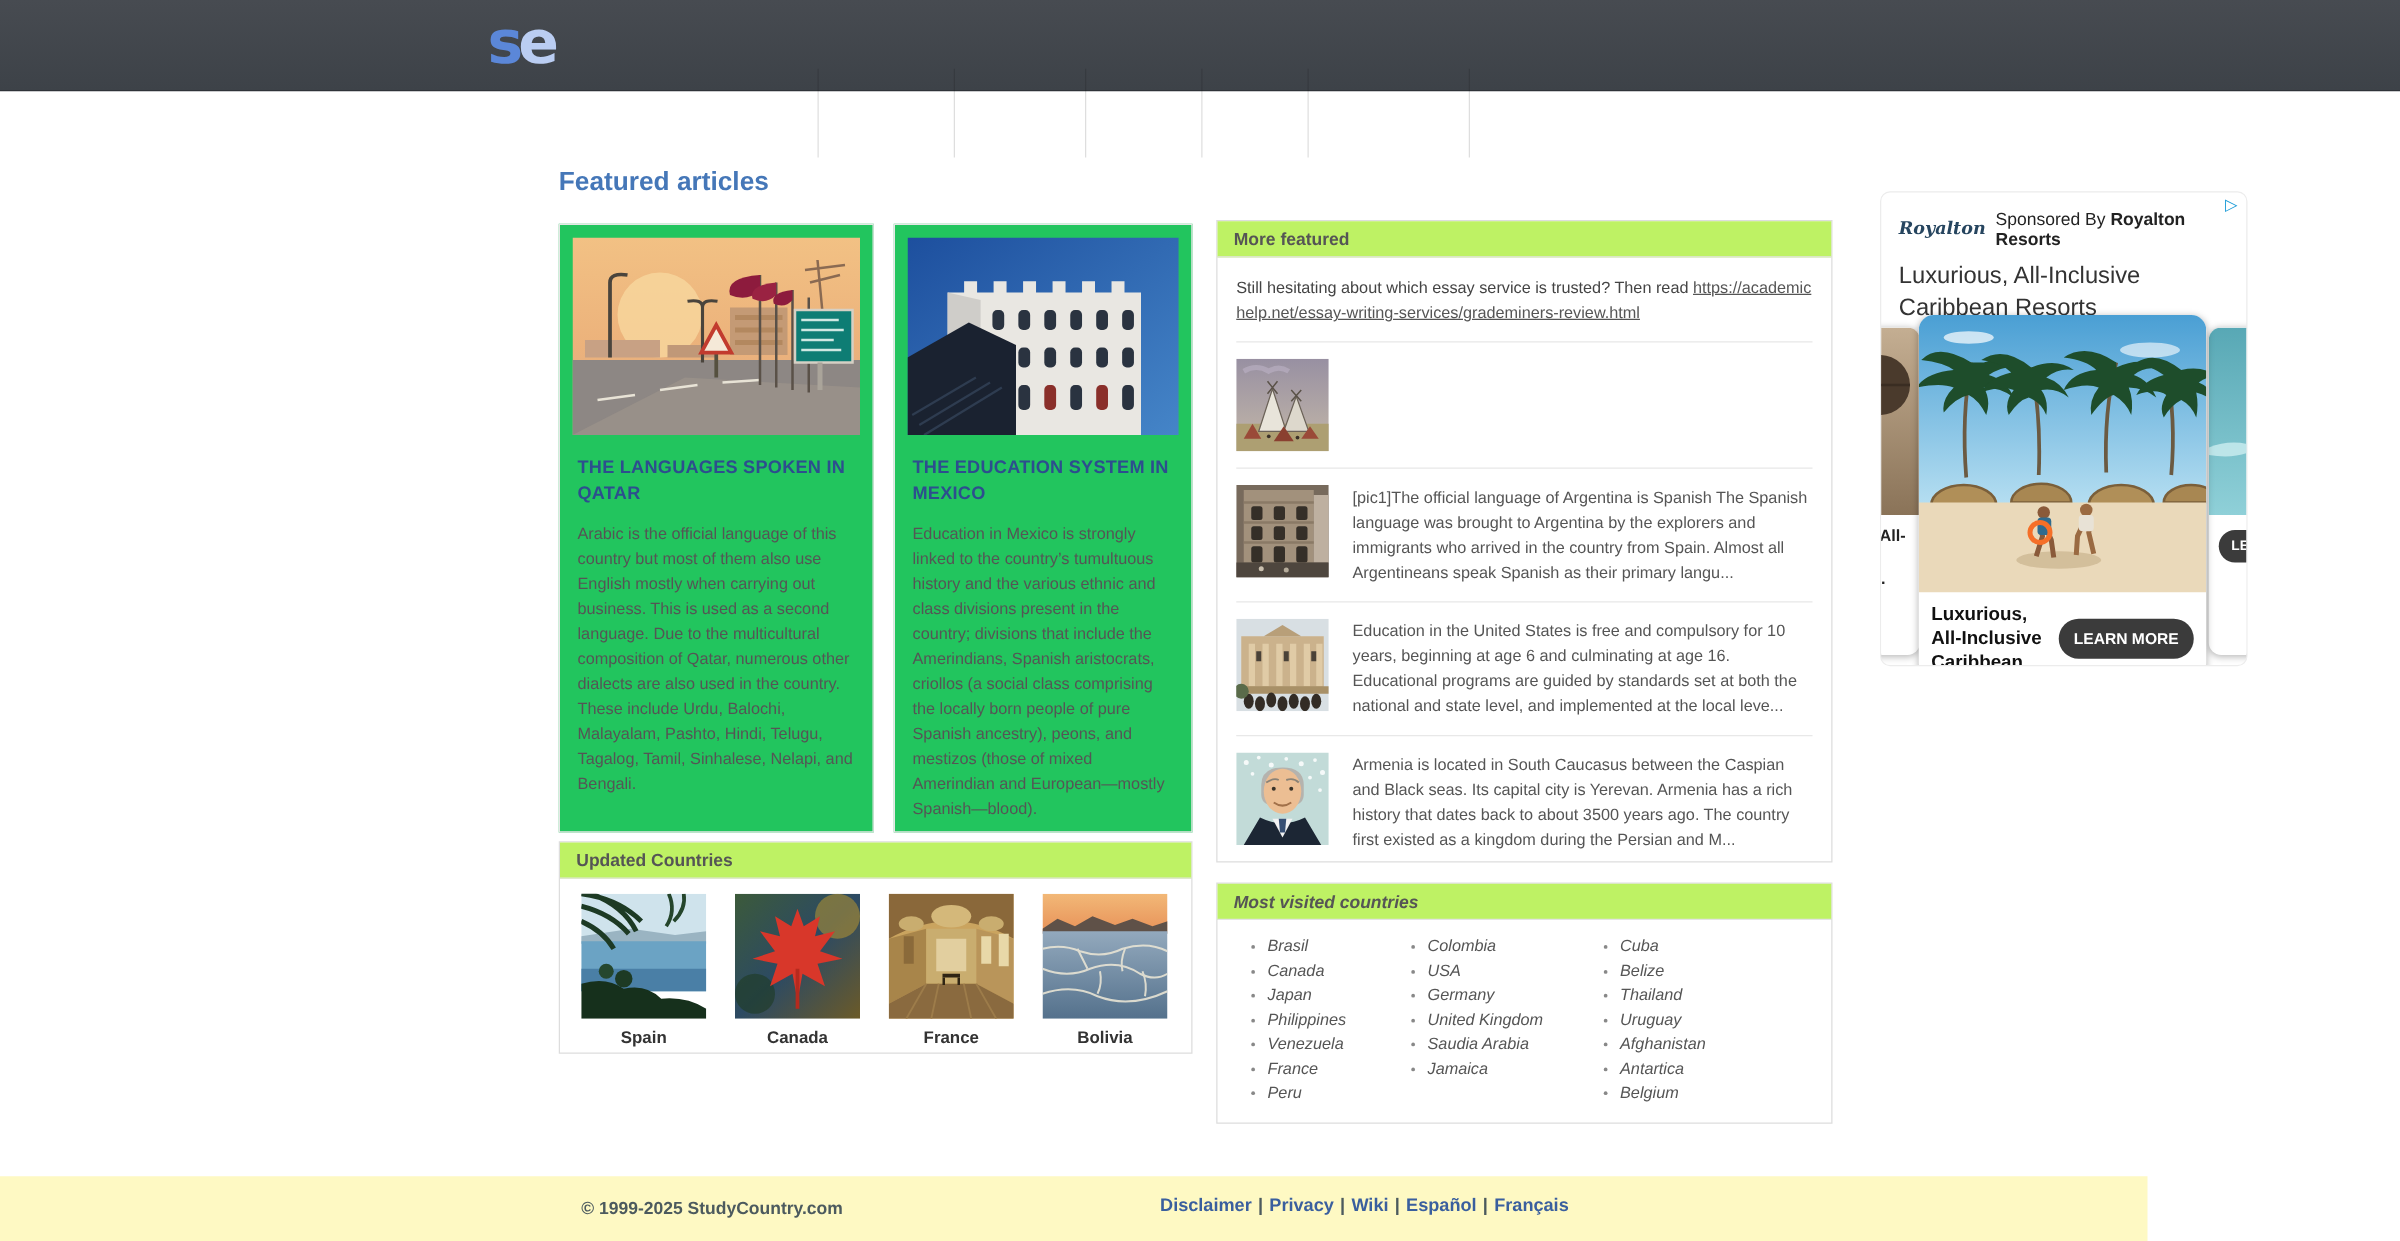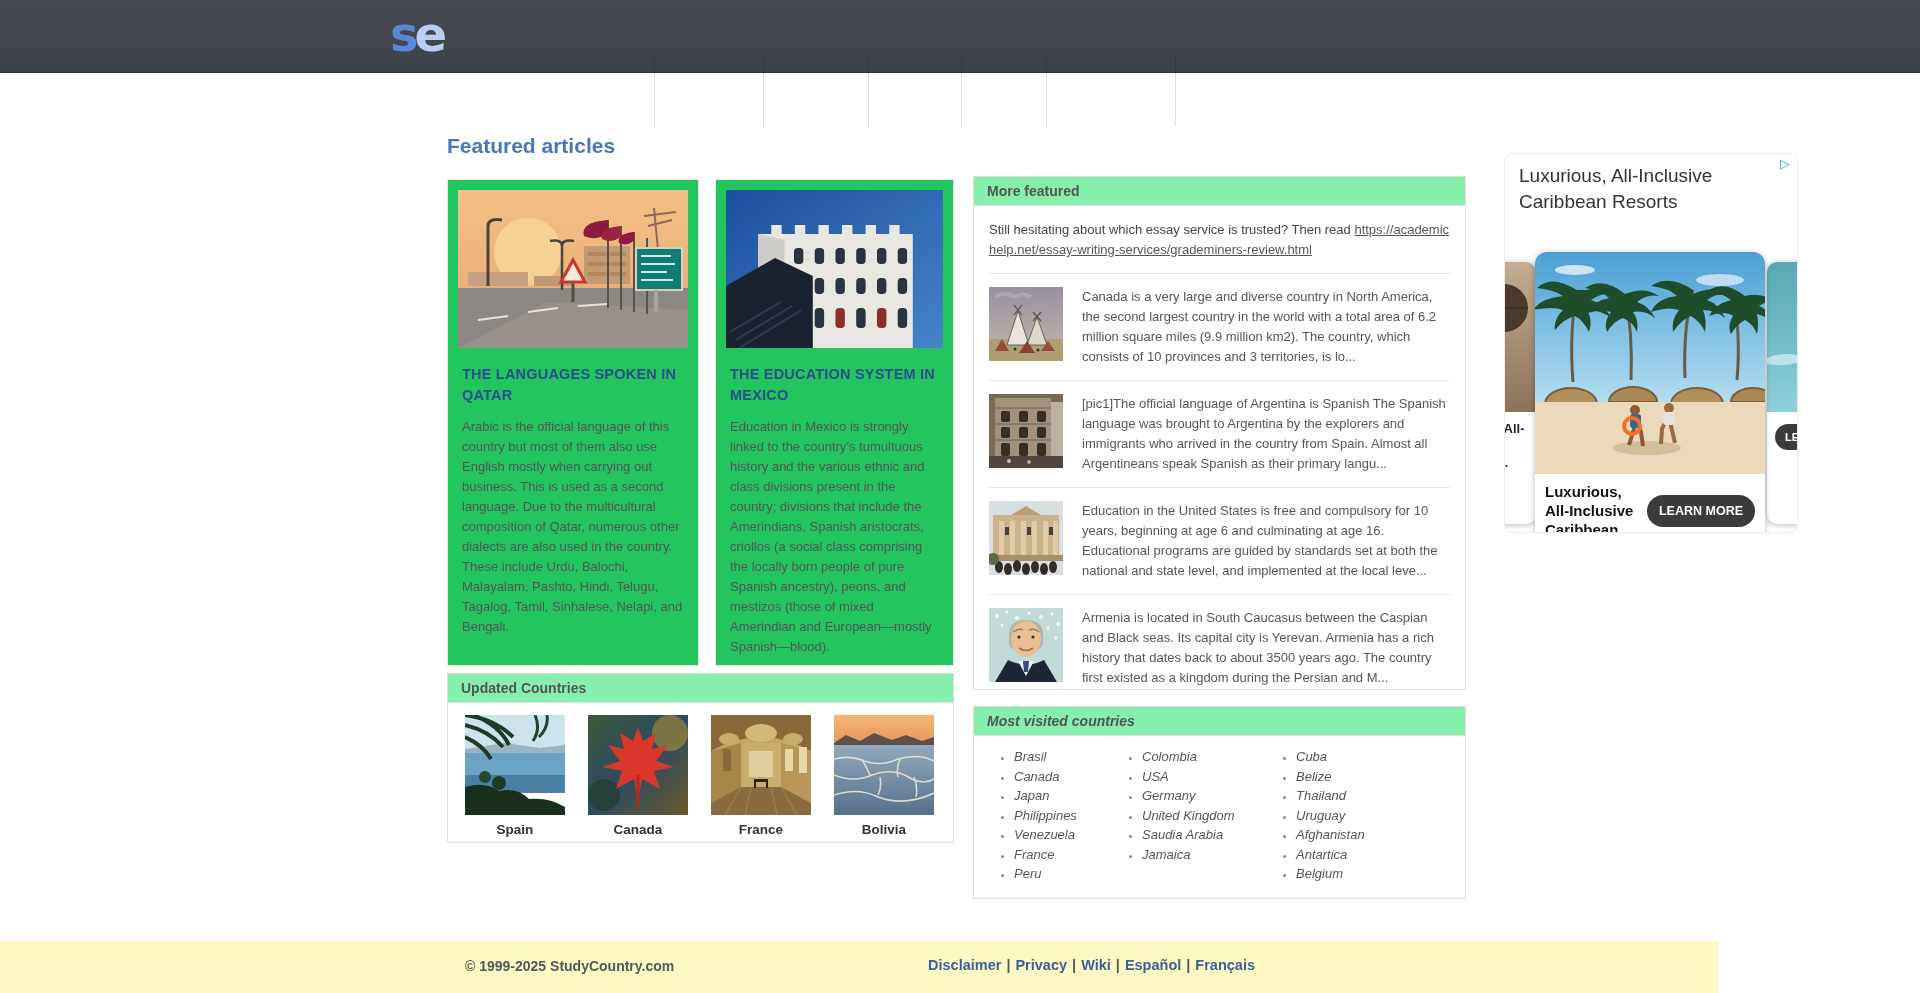--- a/index.html
+++ b/index.html
@@ -13,21 +13,21 @@
   .logo{position:absolute;left:390px;top:8px;font-size:48px;font-weight:bold;
     letter-spacing:-4px;line-height:52px;font-family:"DejaVu Sans",sans-serif;}
   .logo .s{color:#5b87d8;}
   .logo .e{color:#bacdf2;}
   
   .nav-tab{position:absolute;top:55px;height:71px;border-left:1px solid rgba(0,0,0,0.13);box-sizing:border-box;background:transparent;}
   .nav-tab.last{border-right:1px solid rgba(0,0,0,0.13);}
   
   .section-heading{position:absolute;left:447px;top:134px;font-size:21px;font-weight:bold;color:#4577b8;}
   .panel{position:absolute;background:#fff;border:1px solid #ddd;box-sizing:border-box;}
-  .panel-header{background:#86efac;border-bottom:1px solid #e3e3e3;
+  .panel-header{background:#bef264;border-bottom:1px solid #e3e3e3;
     font-weight:bold;color:#555;font-size:14px;padding:6px 13px;}
   
   .card{position:absolute;background:#22c55e;border:1px solid #e6e6e6;box-sizing:border-box;padding:10px;}
   .card .photo{display:block;width:100%;height:158px;}
   .card-title{margin:16px 4px 0 4px;font-size:14.5px;line-height:21px;font-weight:bold;
     color:#2d4e8e;letter-spacing:.2px;cursor:pointer;}
   .card-body{margin:11px 4px 0 4px;font-size:13px;line-height:20px;color:#555;}
   
   .updated-figs{display:flex;justify-content:space-between;padding:12px 19px 0 17px;}
   .updated-figs figure{margin:0;width:100px;text-align:center;cursor:pointer;}
@@ -274,21 +274,20 @@
           <path d="M25,28 l8,-10 M33,28 l-8,-10" stroke="#5a5248" stroke-width="1.2"></path>
           <polygon points="38,58 48,30 58,58" fill="#ddd8cc" stroke="#6b6258" stroke-width="1"></polygon>
           <path d="M44,34 l8,-9 M52,34 l-8,-9" stroke="#5a5248" stroke-width="1.2"></path>
           <polygon points="6,64 13,52 20,64" fill="#9a4a38"></polygon>
           <polygon points="30,66 38,54 46,66" fill="#8a4030"></polygon>
           <polygon points="52,64 59,54 66,64" fill="#9a4a38"></polygon>
           <circle cx="26" cy="62" r="1.5" fill="#3a3128"></circle>
             <circle cx="49" cy="63" r="1.5" fill="#3a3128"></circle>
         </svg>
       </div>
-      <p>Canada is a very large and diverse country in North America, the second largest country in the world with a total area of 6.2 million square miles (9.9 million km2).  The country, which consists of 10 provinces and 3 territories, is lo...</p>
     </div>
     <hr class="mf-hr">
     <div class="mf-row">
       <div class="mf-thumb">
         <svg viewBox="0 0 74 74">
           <rect width="74" height="74" fill="#776a5c"></rect>
           <rect x="6" y="4" width="56" height="58" fill="#a2917c"></rect>
           <rect x="62" y="8" width="12" height="54" fill="#beb0a0"></rect>
           <path d="M6,14 h56 M6,30 h56 M6,46 h56" stroke="#8a7a66" stroke-width="2"></path>
           <g fill="#352f28">
@@ -402,20 +401,24 @@
       <li>Uruguay</li>
       <li>Afghanistan</li>
       <li>Antartica</li>
       <li>Belgium</li>
     </ul>
   </div>
 </div>
 
 <div class="ad">
   <div class="adchoices">▷</div>
+  <div class="ad-sponsor-row">
+    <span class="royalton-logo">Royalton</span>
+    <span class="ad-sponsor-text"><span>Sponsored By </span><strong>Royalton Resorts</strong></span>
+  </div>
   <div class="ad-headline">Luxurious, All-Inclusive Caribbean Resorts</div>
 
   <div class="ad-card ad-card-side ad-card-left">
     <svg width="110" height="150" viewBox="0 0 110 150">
       <defs>
           <linearGradient id="lph" x1="0" y1="0" x2="0" y2="1">
             <stop offset="0" stop-color="#c4ae92"></stop>
             <stop offset="1" stop-color="#8a7358"></stop>
           </linearGradient>
         </defs>

